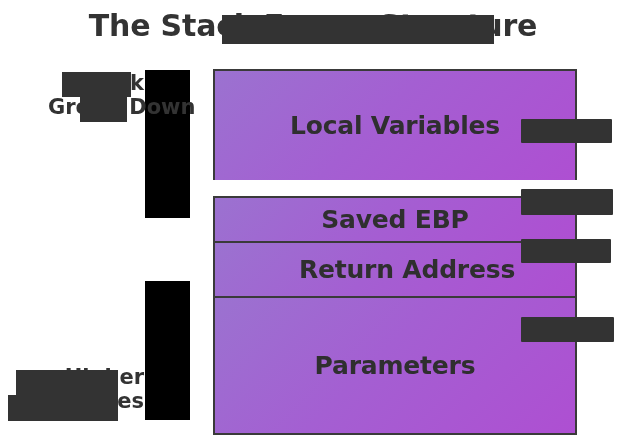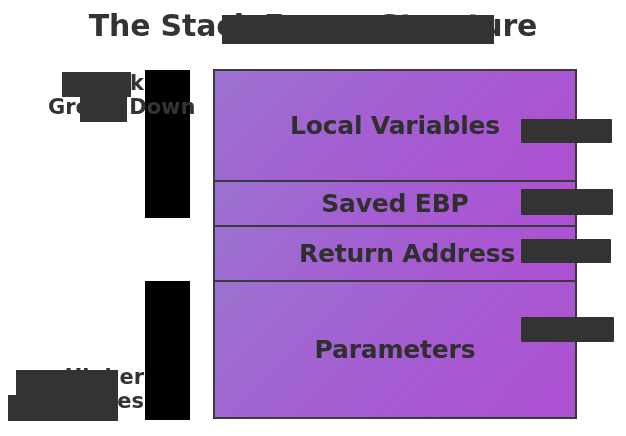--- a/index.html
+++ b/index.html
@@ -67,21 +67,21 @@
     border-bottom-width: 2px;
   }
   .slot-label {
     font-size: 25px;
     font-weight: 700;
     color: #2f2f2f;
     letter-spacing: -0.2px;
     white-space: nowrap;
   }
   .slot-local   { flex: 0 0 111px; }
-  .slot-ebp     { flex: 0 0 45px; }
+  .slot-ebp     { flex: 0 0 45px; margin-top: 16px; }
   .slot-ret     { flex: 0 0 55px; padding-left: 24px; }
   .slot-params  { flex: 0 0 139px; text-align: center; }
 
   
   .arrow-bar {
     position: absolute;
     background: #000000;
   }
   .arrow-down   { left: 145px; top: 70px;  width: 45px; height: 148px; }
   .arrow-bottom { left: 145px; top: 281px; width: 45px; height: 139px; }

